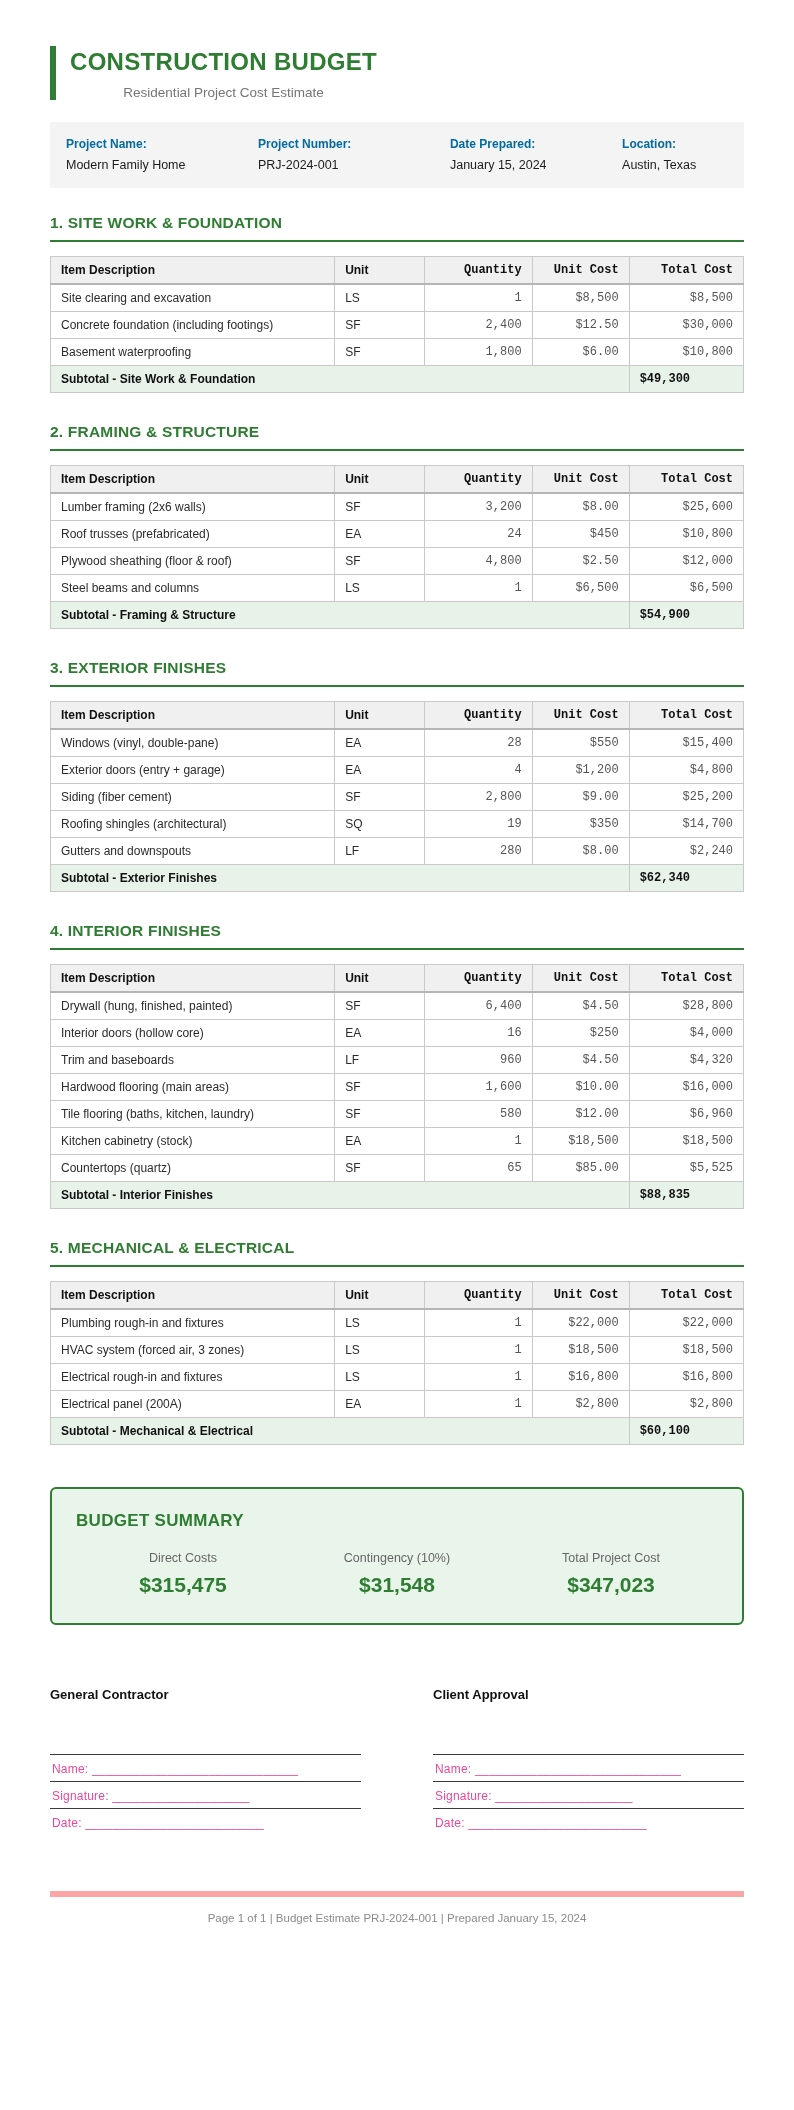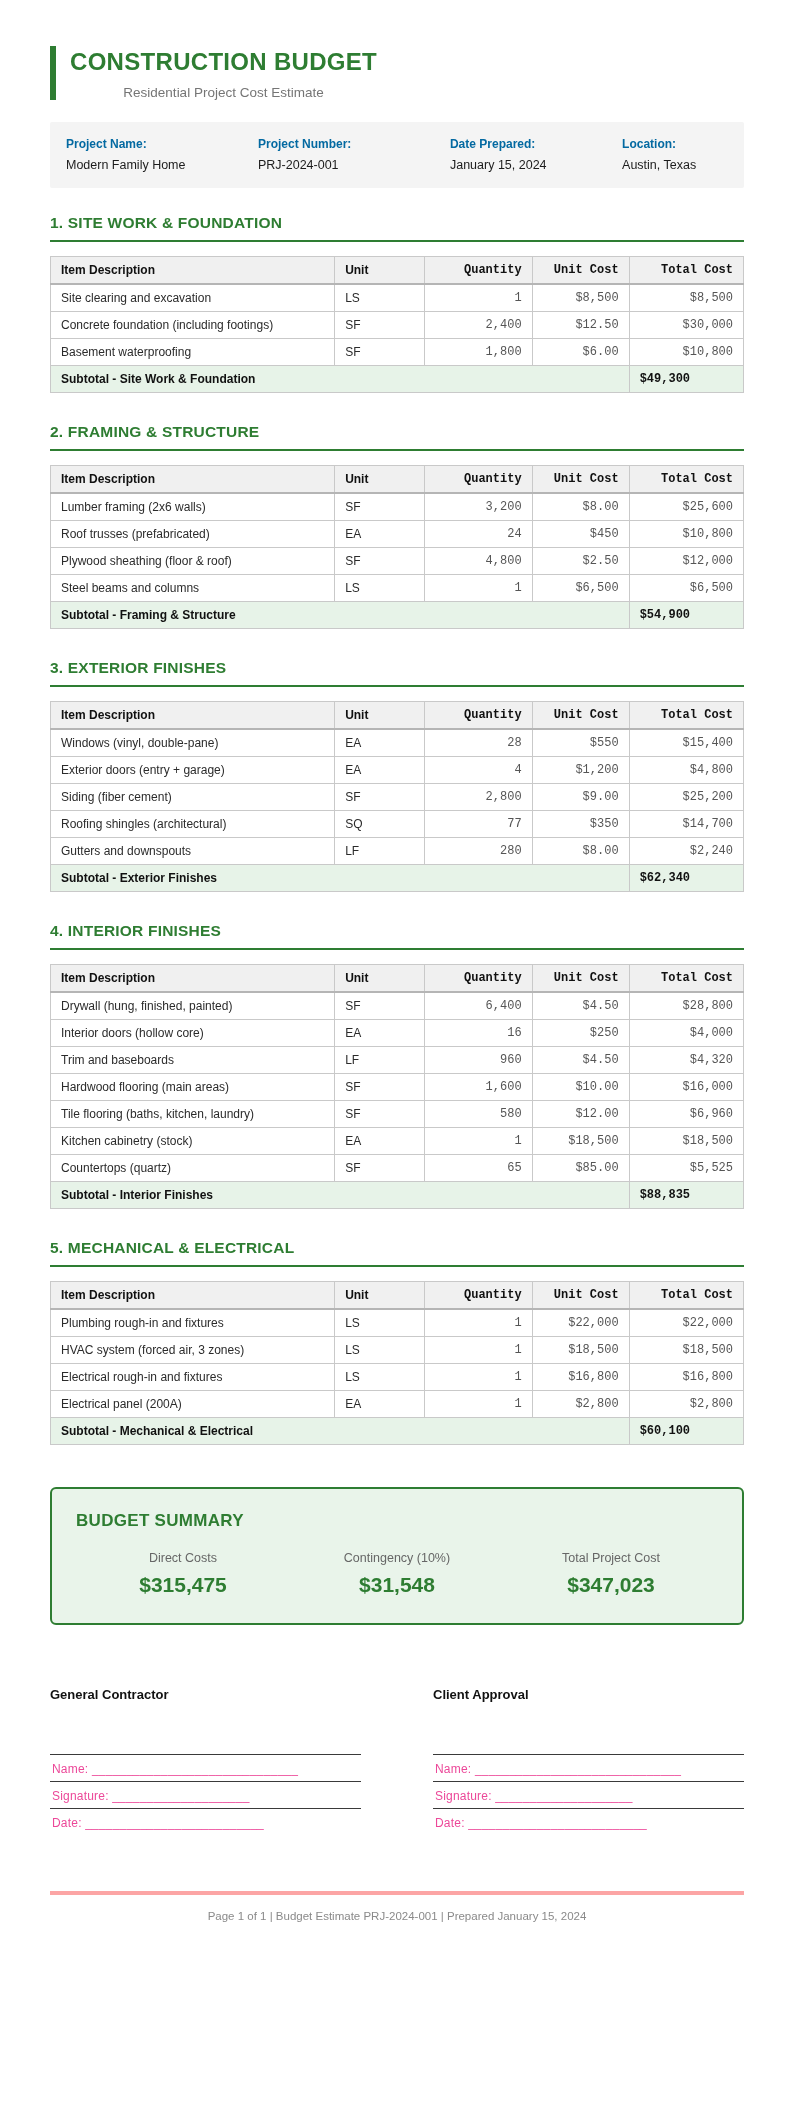--- a/index.html
+++ b/index.html
@@ -103,21 +103,21 @@
   .sig-row {
     border-top: 1.5px solid #3a3a3a;
     padding: 7px 0 5px 2px;
     font-size: 12px; color: #ec4899;
     letter-spacing: 0.2px;
   }
 
   
   .doc-footer {
     margin-top: 56px;
-    border-top: 4px solid #fca5a5;
+    border-top: 6px solid #fca5a5;
     padding-top: 15px;
     text-align: center;
   }
   .doc-footer p { color: #8a8a8a; font-size: 11.5px; }
 </style>
 </head>
 <body>
 
 <div class="page">
 
@@ -291,21 +291,21 @@
             <tr>
               <td class="txt">Siding (fiber cement)</td>
               <td class="txt">SF</td>
               <td class="num">2,800</td>
               <td class="num">$9.00</td>
               <td class="num">$25,200</td>
             </tr>
             <tr>
               <td class="txt">Roofing shingles (architectural)</td>
               <td class="txt">SQ</td>
-              <td class="num">77</td>
+              <td class="num">19</td>
               <td class="num">$350</td>
               <td class="num">$14,700</td>
             </tr>
             <tr>
               <td class="txt">Gutters and downspouts</td>
               <td class="txt">LF</td>
               <td class="num">280</td>
               <td class="num">$8.00</td>
               <td class="num">$2,240</td>
             </tr>

